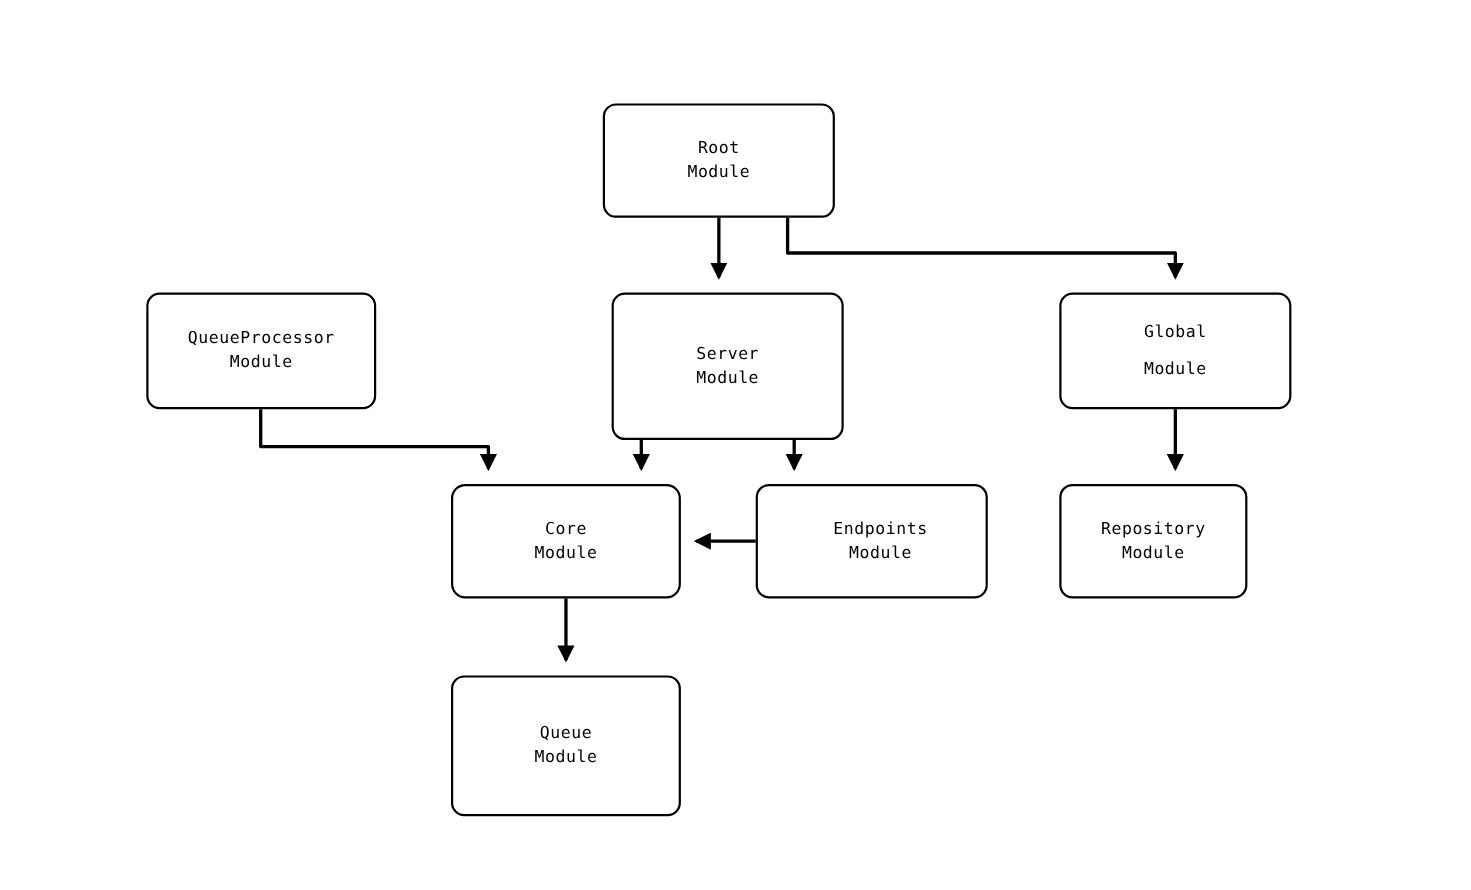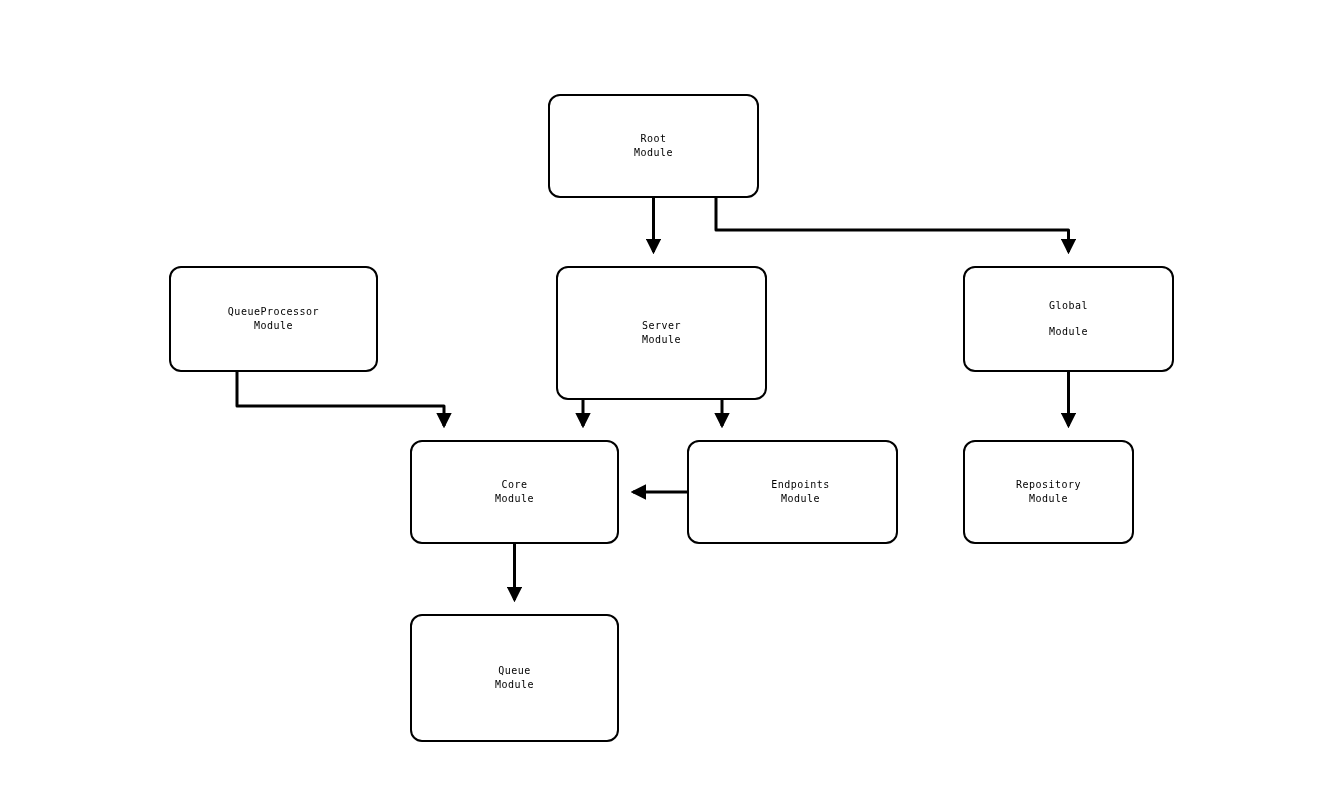--- a/index.html
+++ b/index.html
@@ -27,21 +27,21 @@
     box-sizing: border-box;
     border: 2.5px solid #000000;
     border-radius: 12px;
     background: #ffffff;
     display: flex;
     flex-direction: column;
     align-items: center;
     justify-content: center;
     text-align: center;
     color: #000000;
-    font-size: 10px;
+    font-size: 15px;
     line-height: 1.45;
     font-weight: 400;
     z-index: 2;
   }
   .node .line {
     white-space: pre;
     letter-spacing: 0.5px;
   }
 </style>
 </head>
@@ -87,36 +87,36 @@
     <g>
       <path d="M 514.5 544 L 514.5 600" stroke="#000000" stroke-width="3" fill="none" marker-end="url(#arrow)"></path>
     </g>
   </svg>
 
   <div class="node" style="left:548px; top:94px; width:211px; height:104px;">
     <span class="line">Root</span>
     <span class="line">Module</span>
   </div>
 
-  <div class="node" style="left:133px; top:266px; width:209px; height:106px;margin-left:36px;">
+  <div class="node" style="left:133px; top:266px; width:209px; height:106px;">
     <span class="line">QueueProcessor</span>
     <span class="line">Module</span>
   </div>
 
   <div class="node" style="left:556px; top:266px; width:211px; height:134px;">
     <span class="line">Server</span>
     <span class="line">Module</span>
   </div>
 
   <div class="node" style="left:963px; top:266px; width:211px; height:106px;gap:12px;">
     <span class="line">Global</span>
     <span class="line">Module</span>
   </div>
 
-  <div class="node" style="left:410px; top:440px; width:209px; height:104px;">
+  <div class="node" style="left:410px; top:440px; width:209px; height:104px;border-radius:13px;">
     <span class="line">Core</span>
     <span class="line">Module</span>
   </div>
 
   <div class="node" style="left:687px; top:440px; width:211px; height:104px;padding-left:16px;">
     <span class="line">Endpoints</span>
     <span class="line">Module</span>
   </div>
 
   <div class="node" style="left:963px; top:440px; width:171px; height:104px;">

